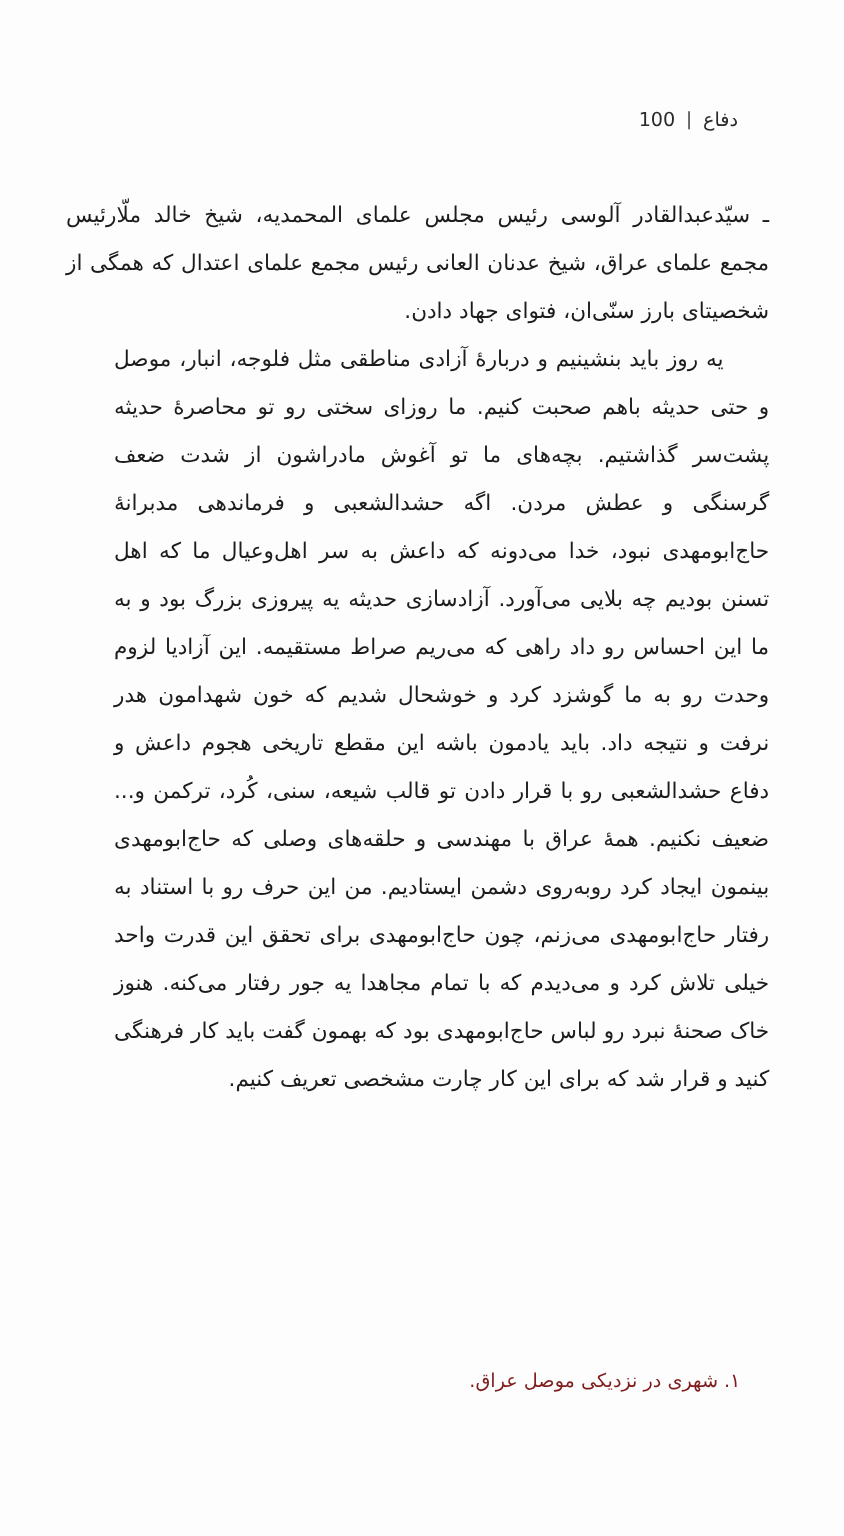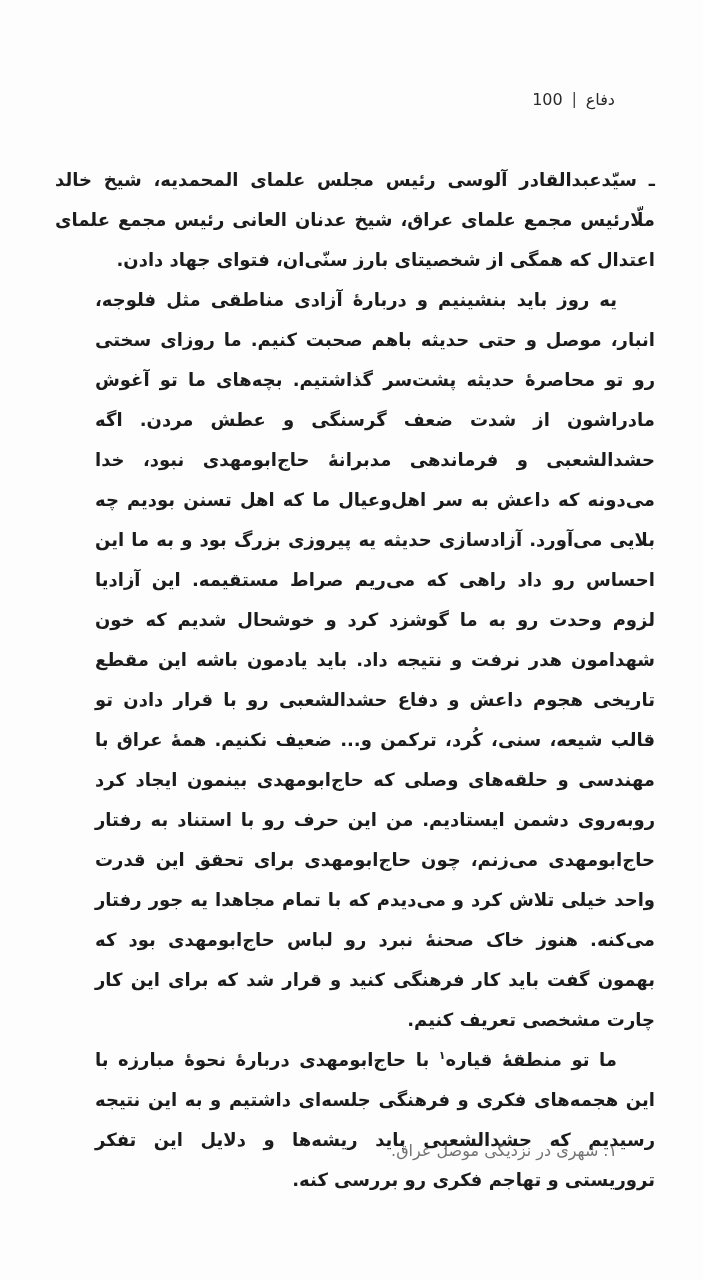--- a/index.html
+++ b/index.html
@@ -31,68 +31,66 @@
   }
   .page-header .sep {
     color: #3a3a3a;
     font-size: 15px;
     position: relative;
     top: -1px;
   }
   .body-text {
     position: absolute;
     top: 160px;
-    right: 48px;
+    right: 62px;
     left: 55px;
     font-size: 18px;
     line-height: 40px;
     text-align: justify;
     color: #1c1c1c;
-    font-weight: bold;
   }
   .body-text p {
     margin: 0;
     padding: 0;
   }
   .body-text p.indent {
     text-indent: 38px;
     margin-left: 40px;
   }
   sup.note-ref {
     font-size: 11px;
     line-height: 0;
     vertical-align: 7px;
   }
   .footnote {
     position: absolute;
     top: 1138px;
     right: 86px;
     font-size: 16px;
     line-height: 26px;
-    color: #737373;
+    color: #7f1d1d;
     direction: rtl;
   }
   .footnote .fn-marker {
     margin-left: 5px;
   }
 </style>
 </head>
 <body>
 
 <div class="page">
 
   <div class="page-header">
     <span>دفاع</span>
     <span class="sep">|</span>
     <span>100</span>
   </div>
 
   <div class="body-text">
     <p>ـ سیّدعبدالقادر آلوسی رئیس مجلس علمای المحمدیه، شیخ خالد ملّارئیس مجمع علمای عراق، شیخ عدنان العانی رئیس مجمع علمای اعتدال که همگی از شخصیتای بارز سنّی‌ان، فتوای جهاد دادن.</p>
     <p class="indent">یه روز باید بنشینیم و دربارهٔ آزادی مناطقی مثل فلوجه، انبار، موصل و حتی حدیثه باهم صحبت کنیم. ما روزای سختی رو تو محاصرهٔ حدیثه پشت‌سر گذاشتیم. بچه‌های ما تو آغوش مادراشون از شدت ضعف گرسنگی و عطش مردن. اگه حشدالشعبی و فرماندهی مدبرانهٔ حاج‌ابومهدی نبود، خدا می‌دونه که داعش به سر اهل‌وعیال ما که اهل تسنن بودیم چه بلایی می‌آورد. آزادسازی حدیثه یه پیروزی بزرگ بود و به ما این احساس رو داد راهی که می‌ریم صراط مستقیمه. این آزادیا لزوم وحدت رو به ما گوشزد کرد و خوشحال شدیم که خون شهدامون هدر نرفت و نتیجه داد. باید یادمون باشه این مقطع تاریخی هجوم داعش و دفاع حشدالشعبی رو با قرار دادن تو قالب شیعه، سنی، کُرد، ترکمن و... ضعیف نکنیم. همهٔ عراق با مهندسی و حلقه‌های وصلی که حاج‌ابومهدی بینمون ایجاد کرد روبه‌روی دشمن ایستادیم. من این حرف رو با استناد به رفتار حاج‌ابومهدی می‌زنم، چون حاج‌ابومهدی برای تحقق این قدرت واحد خیلی تلاش کرد و می‌دیدم که با تمام مجاهدا یه جور رفتار می‌کنه. هنوز خاک صحنهٔ نبرد رو لباس حاج‌ابومهدی بود که بهمون گفت باید کار فرهنگی کنید و قرار شد که برای این کار چارت مشخصی تعریف کنیم.</p>
-    <p class="indent"><span>ما تو منطقهٔ قیاره</span><sup class="note-ref">۱</sup><span> با حاج‌ابومهدی دربارهٔ نحوهٔ مبارزه با این هجمه‌های فکری و فرهنگی جلسه‌ای داشتیم و به این نتیجه رسیدیم که حشدالشعبی باید ریشه‌ها و دلایل این تفکر تروریستی و تهاجم فکری رو بررسی کنه.</span></p>
   </div>
 
   <div class="footnote">
     <span class="fn-marker">۱.</span><span>شهری در نزدیکی موصل عراق.</span>
   </div>
 
 </div>
 
 </body></html>

